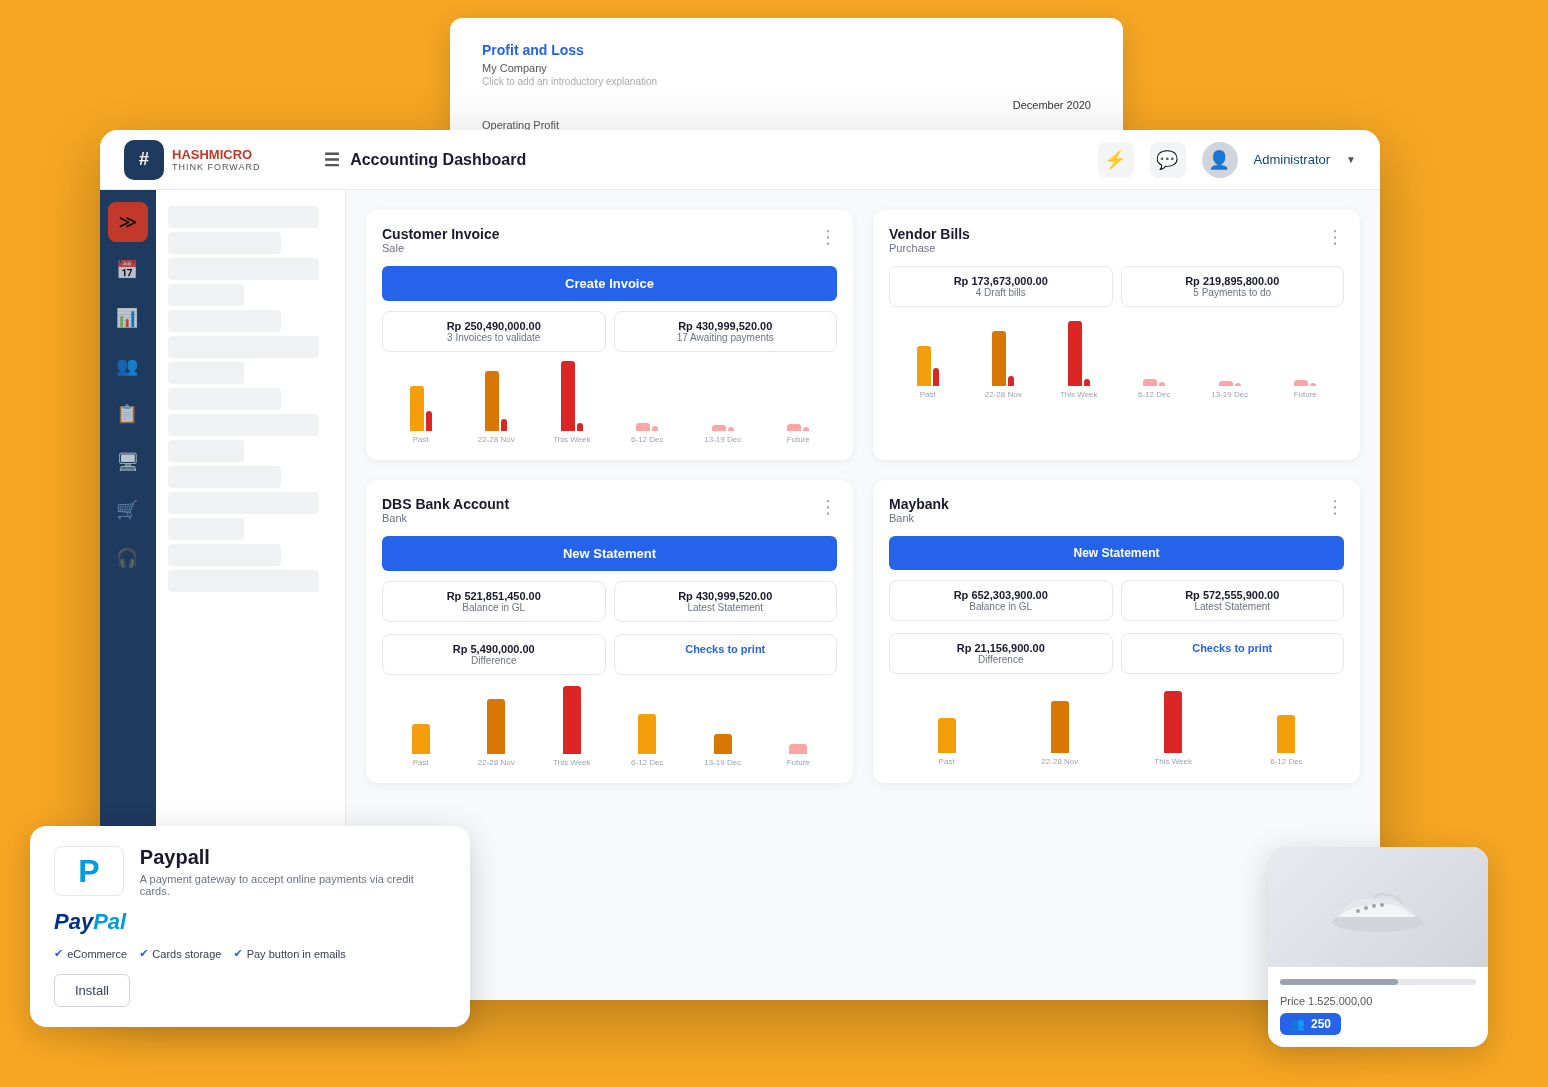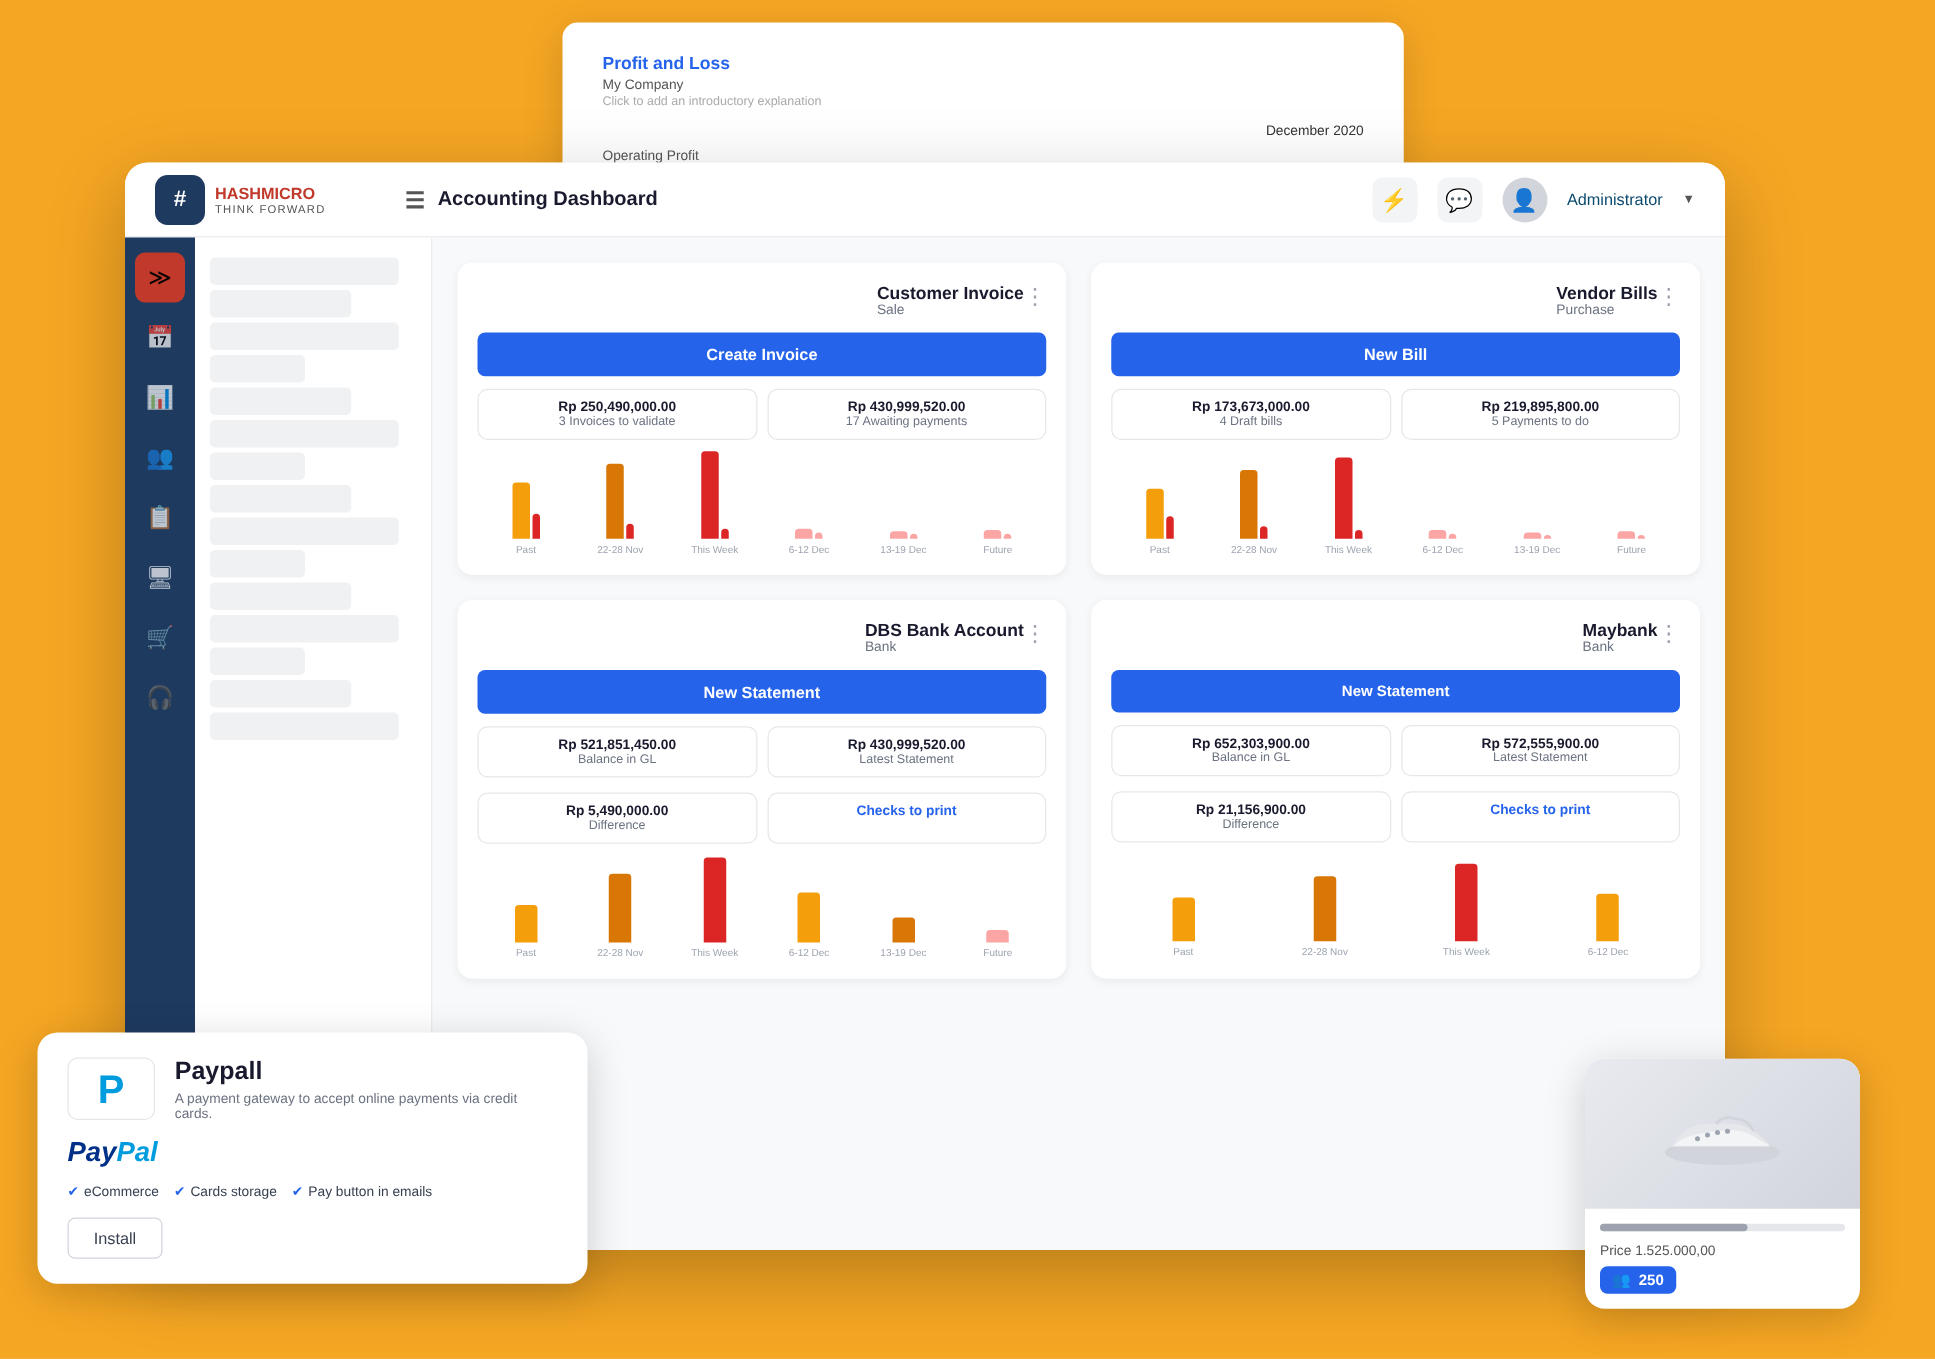--- a/index.html
+++ b/index.html
@@ -169,21 +169,21 @@
 
     
     .widget-card {
       background: #fff;
       border-radius: 12px;
       padding: 16px;
       box-shadow: 0 2px 8px rgba(0,0,0,0.06);
     }
     .widget-header {
       display: flex;
-      justify-content: flex-end;
+      justify-content: space-between;
       align-items: flex-start;
       margin-bottom: 12px;
     }
     .widget-title { font-size: 14px; font-weight: 600; color: #1a1a2e; }
     .widget-subtitle { font-size: 11px; color: #6b7280; }
     .widget-menu { font-size: 18px; color: #9ca3af; cursor: pointer; }
 
     
     .btn-primary {
       background: #2563EB;
@@ -500,21 +500,20 @@
         </div>
 
         <div class="widget-card">
           <div class="widget-header">
             <div>
               <div class="widget-title">Vendor Bills</div>
               <div class="widget-subtitle">Purchase</div>
             </div>
             <span class="widget-menu">⋮</span>
           </div>
-          <button class="btn-primary">New Bill</button>
           <div class="stats-row">
             <div class="stat-box">
               <div class="stat-amount">Rp 173,673,000.00</div>
               <div class="stat-label">4 Draft bills</div>
             </div>
             <div class="stat-box">
               <div class="stat-amount">Rp 219,895,800.00</div>
               <div class="stat-label">5 Payments to do</div>
             </div>
           </div>

